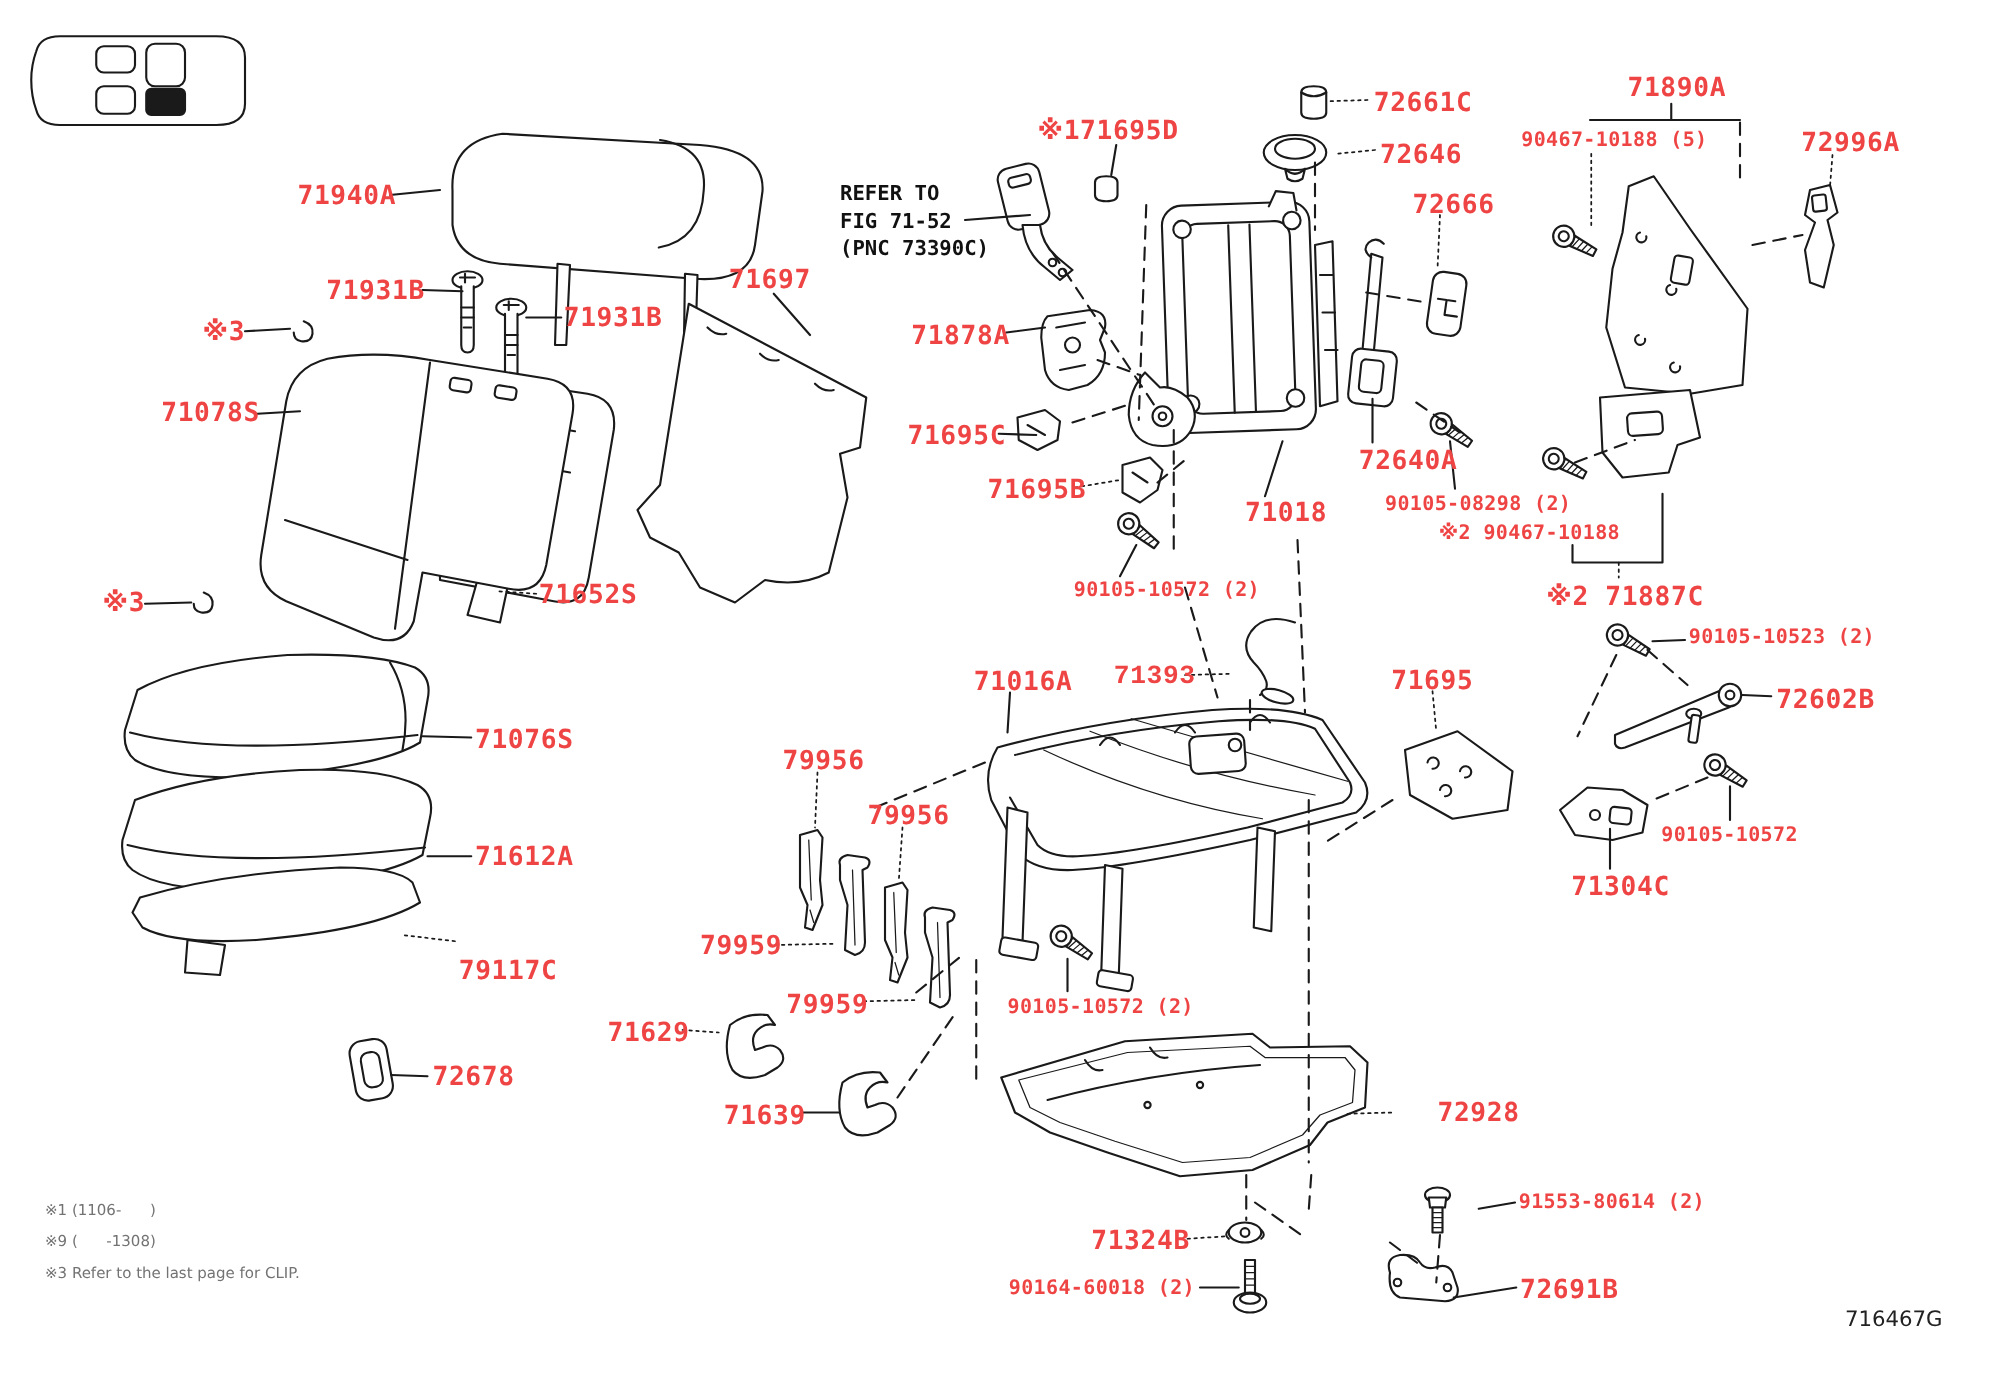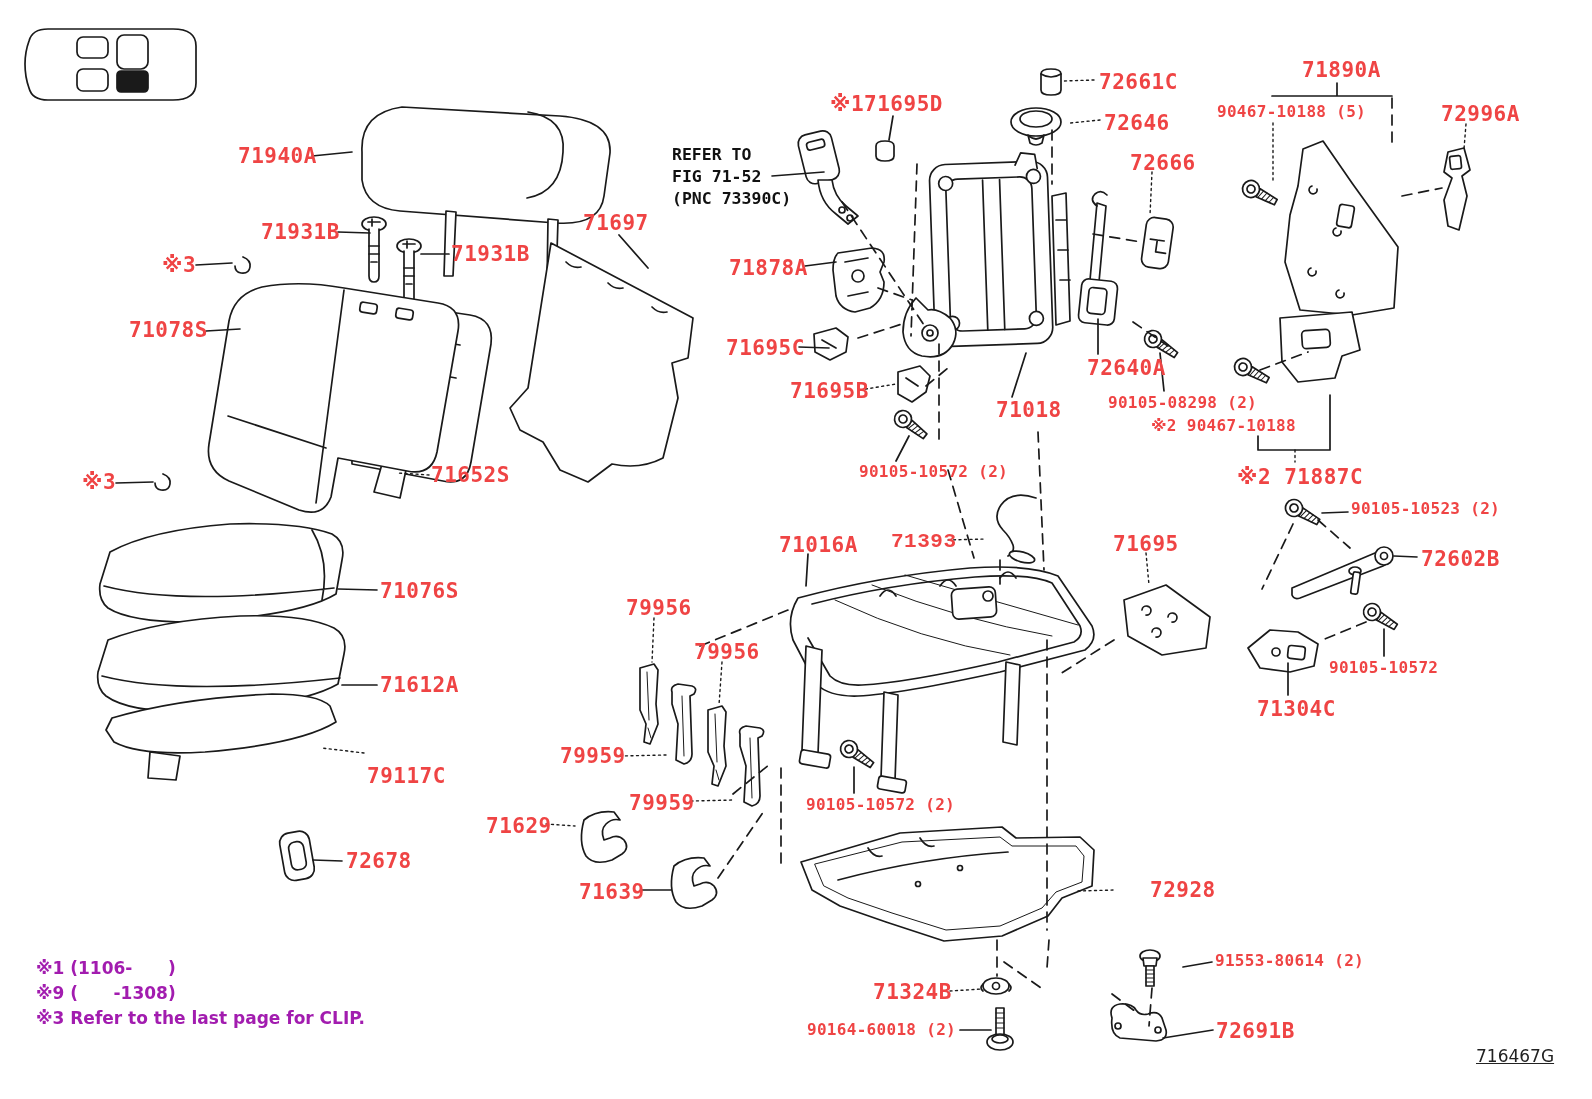--- a/index.html
+++ b/index.html
@@ -11,23 +11,23 @@
   #art .black{fill:#1a1a1a;stroke:#1a1a1a;}
   #art .dash{stroke-dasharray:10 7;}
   #art .dot{stroke-dasharray:2 3.5;stroke-width:1.4;}
   #art .thin{stroke-width:1;}
   .plabel{position:absolute;color:#ef4444;font-weight:bold;white-space:pre;}
   .plabel.lg{font-size:21px;line-height:23px;letter-spacing:.5px;}
   .plabel.sm{font-size:16px;line-height:18px;letter-spacing:.3px;}
   #refer-block{position:absolute;left:672px;top:144px;font-size:16.5px;font-weight:bold;
                line-height:22px;white-space:pre;color:#111;}
   #notes{position:absolute;left:36px;top:956px;font-family:"DejaVu Sans","Liberation Sans",sans-serif;
-         font-size:17px;line-height:25px;white-space:pre;color:#a21caf;font-weight:bold;}
+         font-size:12px;line-height:25px;white-space:pre;color:#737373;}
   #figure-code{position:absolute;left:1476px;top:1046px;font-family:"DejaVu Sans","Liberation Sans",sans-serif;
-               font-size:17px;color:#222;text-decoration:underline;}
+               font-size:17px;color:#222;}
 </style>
 </head>
 <body>
 
 <div id="canvas">
 
 <svg id="art" width="1592" height="1099" viewBox="0 0 1592 1099">
   <defs>
     <g id="hpin">
       <ellipse class="fill" cx="0" cy="0" rx="12" ry="7"></ellipse>

